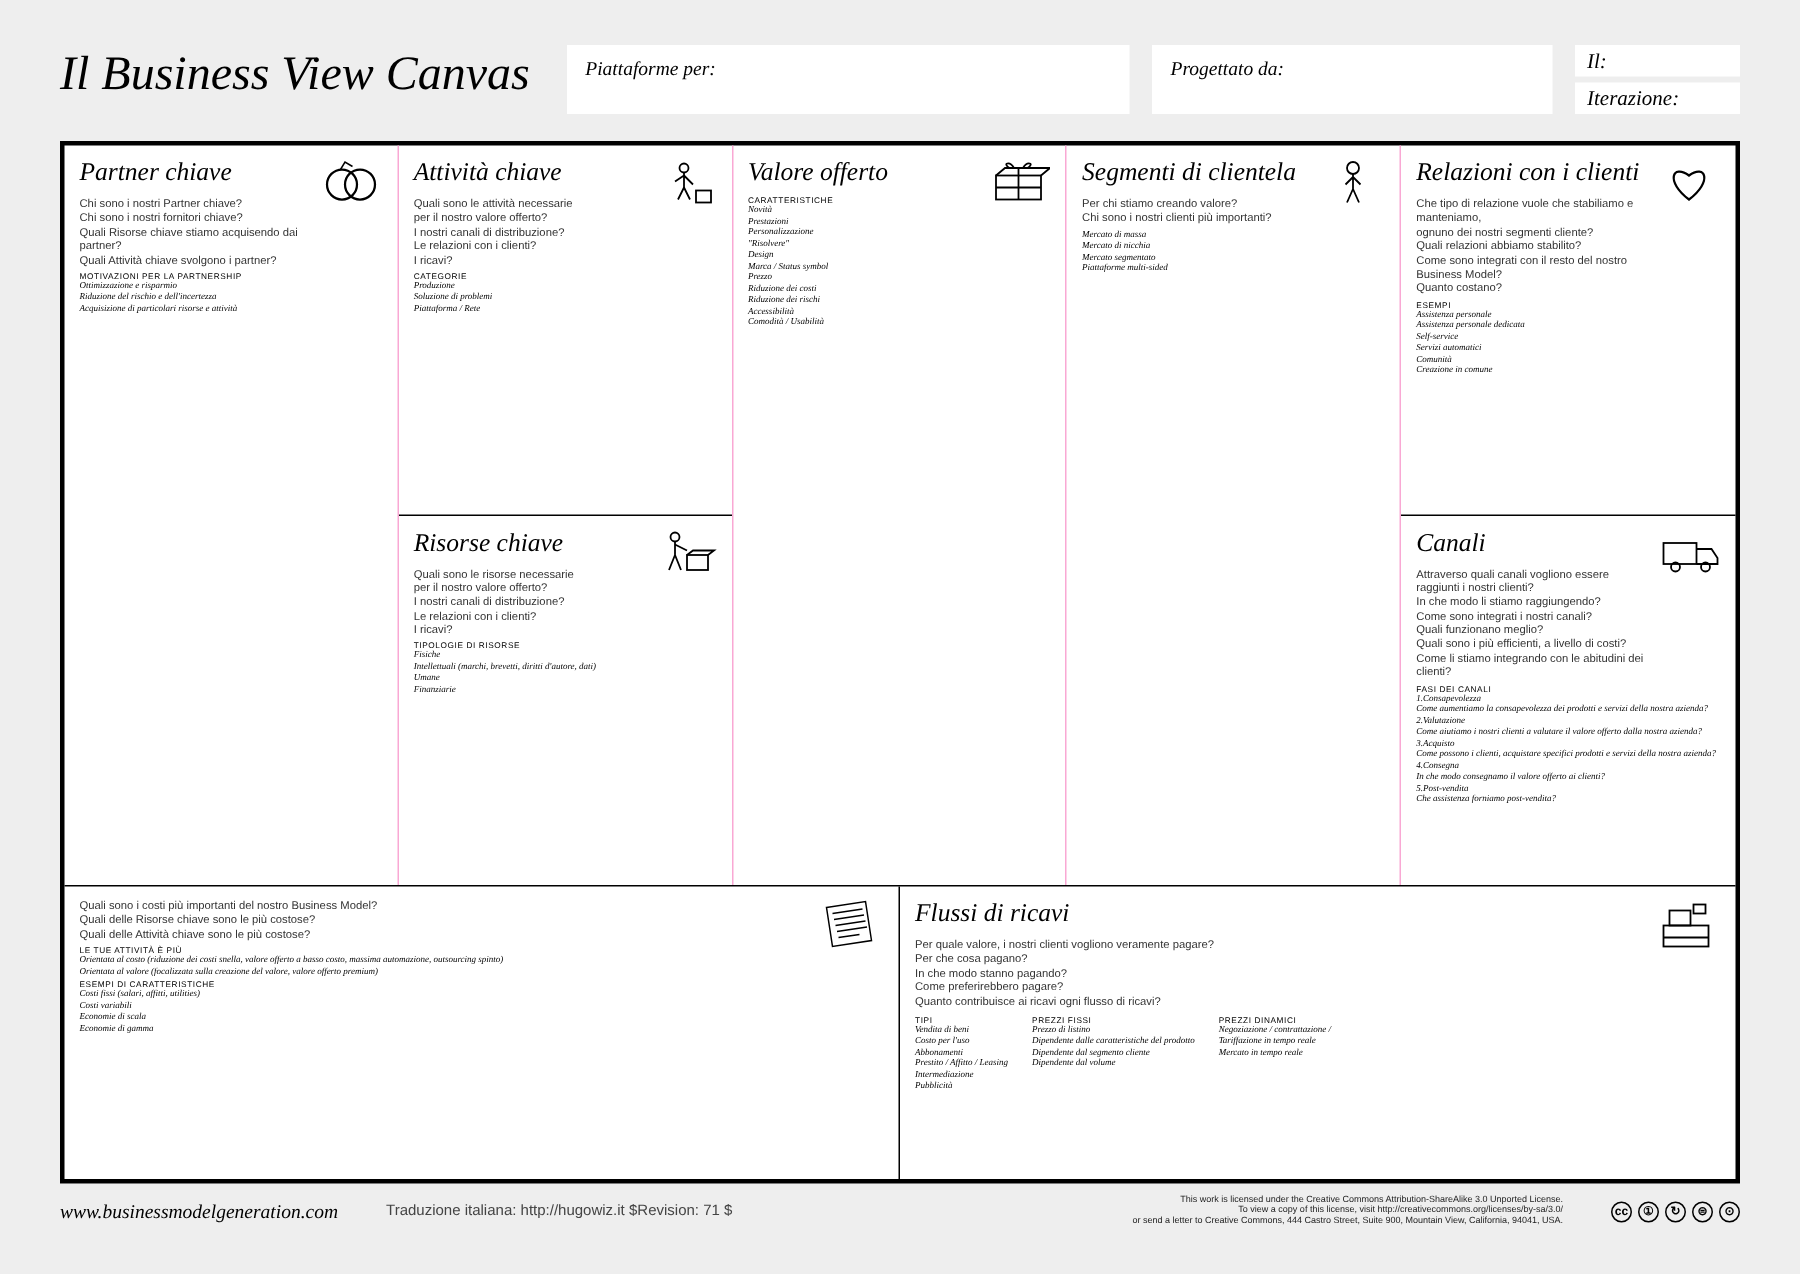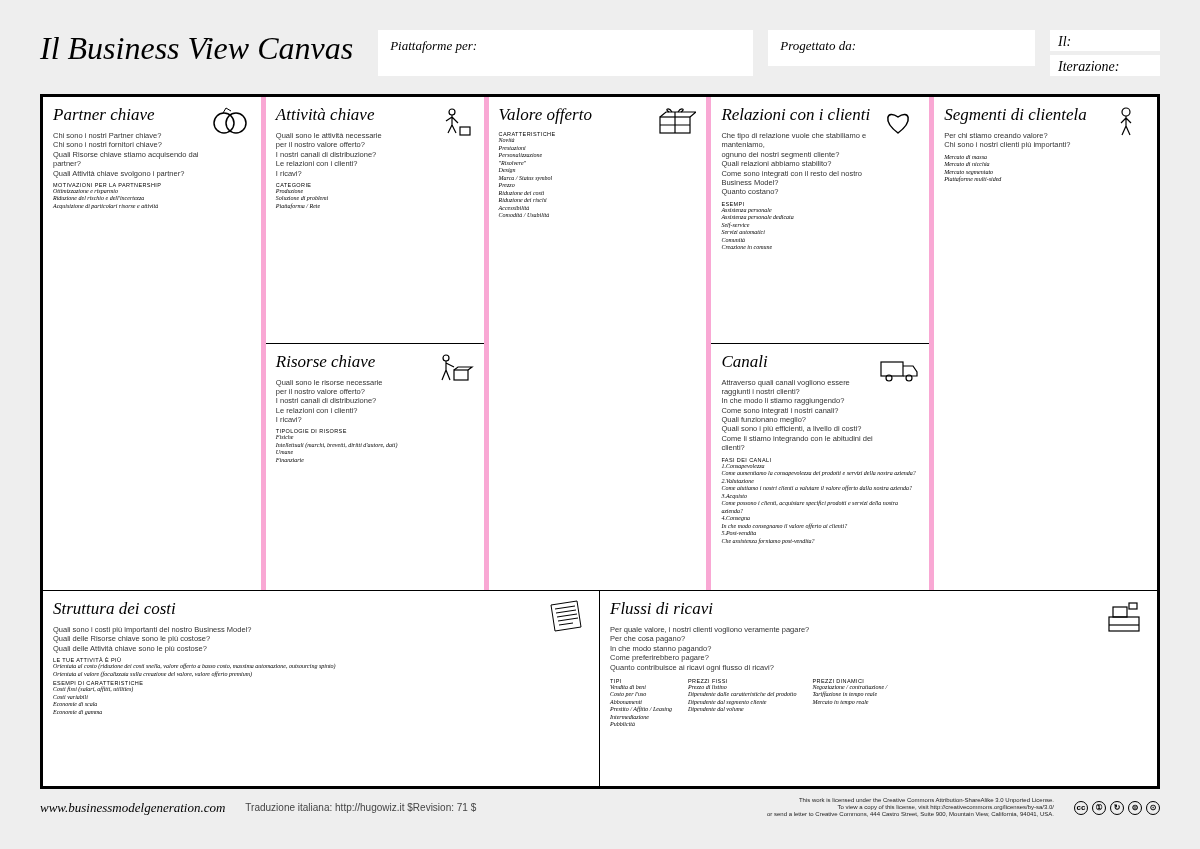--- a/index.html
+++ b/index.html
@@ -29,41 +29,41 @@
   .header-field {
     background: #fff;
     padding: 8px 12px;
     font-style: italic;
     font-size: 13px;
     font-family: Georgia, serif;
     display: flex;
     align-items: flex-start;
   }
   .hf-per { flex: 1 1 380px; height: 46px; }
-  .hf-da  { flex: 1 1 270px; height: 36px; }
+  .hf-da  { flex: 1 1 270px; height: 46px; }
   .hf-right { flex: 0 0 110px; display:flex; flex-direction:column; gap:4px; }
   .hf-small { background:#fff; padding:4px 8px; font-style:italic; font-size:14px; height:21px; }
   .canvas {
     border: 3px solid #000;
     background: #fff;
     height: 695px;
     display: flex;
     flex-direction: column;
   }
   .top-row {
     flex: 1 1 auto;
     display: flex;
     border-bottom: 1px solid #000;
   }
   .bottom-row {
     flex: 0 0 195px;
     display: flex;
   }
   .col {
-    border-right: 5px solid #f9a8d4;
+    border-right: 1px solid #f9a8d4;
     display: flex;
     flex-direction: column;
   }
   .col:last-child { border-right: none; }
   .col-1 { flex: 1 1 20%; }
   .col-2 { flex: 1 1 20%; }
   .col-3 { flex: 1 1 20%; }
   .col-4 { flex: 1 1 20%; }
   .col-5 { flex: 1 1 20%; }
   .half-h { flex: 1 1 50%; border-bottom: 1px solid #000; }
@@ -110,21 +110,21 @@
     width: 42px;
     height: 32px;
     color: #000;
   }
   .icon-slot svg { width: 100%; height: 100%; }
   .footer {
     display: flex;
     align-items: center;
     font-size: 10px;
     margin-top: 8px;
-    gap: 20px;
+    gap: 32px;
   }
   .footer .site { font-style: italic; font-family: Georgia, serif; font-size: 13px; }
   .footer .trad { font-family: Arial, sans-serif; font-size: 10px; color:#444; }
   .footer .license { font-family: Arial, sans-serif; font-size: 6px; color:#222; text-align:right; margin-left:auto; line-height:1.2; }
   .cc-icons { display:flex; gap:4px; align-items:center;text-align:center; }
   .cc-icons .cc {
     width: 14px; height: 14px; border: 1.2px solid #000; border-radius: 50%;
     display:flex; align-items:center; justify-content:center;
     font-family: Arial, sans-serif; font-size: 8px; font-weight: bold;
   }
@@ -230,20 +230,38 @@
 Prestazioni
 Personalizzazione
 "Risolvere"
 Design
 Marca / Status symbol
 Prezzo
 Riduzione dei costi
 Riduzione dei rischi
 Accessibilità
 Comodità / Usabilità</div>
+      </div>
+    </div>
+
+    <div class="col col-5">
+      <div class="block">
+        <div class="icon-slot">
+          <svg viewBox="0 0 42 32" fill="none" stroke="#000" stroke-width="1.2">
+            <circle cx="21" cy="7" r="4"></circle>
+              <path d="M21 11 v10 M21 13 l-5 5 M21 13 l5 5 M21 21 l-4 9 M21 21 l4 9"></path>
+          </svg>
+        </div>
+        <div class="block-title">Segmenti di clientela</div>
+        <div class="block-q" style="white-space:pre-line">Per chi stiamo creando valore?
+Chi sono i nostri clienti più importanti?</div>
+        <div class="block-cat-list" style="white-space:pre-line">Mercato di massa
+Mercato di nicchia
+Mercato segmentato
+Piattaforme multi-sided</div>
       </div>
     </div>
 
     <div class="col col-4">
       <div class="half-h">
         <div class="block">
           <div class="icon-slot">
             <svg viewBox="0 0 42 32" fill="none" stroke="#000" stroke-width="1.5">
               <path d="M21 28 C 5 16 10 4 21 12 C 32 4 37 16 21 28 Z"></path>
             </svg>
@@ -288,50 +306,31 @@
 Come aiutiamo i nostri clienti a valutare il valore offerto dalla nostra azienda?
 3.Acquisto
 Come possono i clienti, acquistare specifici prodotti e servizi della nostra azienda?
 4.Consegna
 In che modo consegnamo il valore offerto ai clienti?
 5.Post-vendita
 Che assistenza forniamo post-vendita?</div>
         </div>
       </div>
     </div>
-
-    <div class="col col-5">
-      <div class="block">
-        <div class="icon-slot">
-          <svg viewBox="0 0 42 32" fill="none" stroke="#000" stroke-width="1.2">
-            <circle cx="21" cy="7" r="4"></circle>
-              <path d="M21 11 v10 M21 13 l-5 5 M21 13 l5 5 M21 21 l-4 9 M21 21 l4 9"></path>
-          </svg>
-        </div>
-        <div class="block-title">Segmenti di clientela</div>
-        <div class="block-q" style="white-space:pre-line">Per chi stiamo creando valore?
-Chi sono i nostri clienti più importanti?</div>
-        <div class="block-cat-list" style="white-space:pre-line">Mercato di massa
-Mercato di nicchia
-Mercato segmentato
-Piattaforme multi-sided</div>
-      </div>
-    </div>
   </div>
 
   <div class="bottom-row">
     <div class="bcol">
       <div class="block">
         <div class="icon-slot" style="width:48px;height:38px">
           <svg viewBox="0 0 48 38" fill="none" stroke="#000" stroke-width="1">
             <path d="M10 6 l26 -4 l4 26 l-26 4 z"></path>
               <path d="M14 10 l20 -3 M15 14 l20 -3 M16 18 l20 -3 M17 22 l20 -3 M18 26 l14 -2"></path>
           </svg>
         </div>
-        <div class="block-title">Struttura dei costi</div>
         <div class="block-q" style="white-space:pre-line">Quali sono i costi più importanti del nostro Business Model?
 Quali delle Risorse chiave sono le più costose?
 Quali delle Attività chiave sono le più costose?</div>
         <div class="block-cat-title">LE TUE ATTIVITÀ È PIÙ</div>
         <div class="block-cat-list" style="white-space:pre-line">Orientata al costo (riduzione dei costi snella, valore offerto a basso costo, massima automazione, outsourcing spinto)
 Orientata al valore (focalizzata sulla creazione del valore, valore offerto premium)</div>
         <div class="block-cat-title">ESEMPI DI CARATTERISTICHE</div>
         <div class="block-cat-list" style="white-space:pre-line">Costi fissi (salari, affitti, utilities)
 Costi variabili
 Economie di scala

